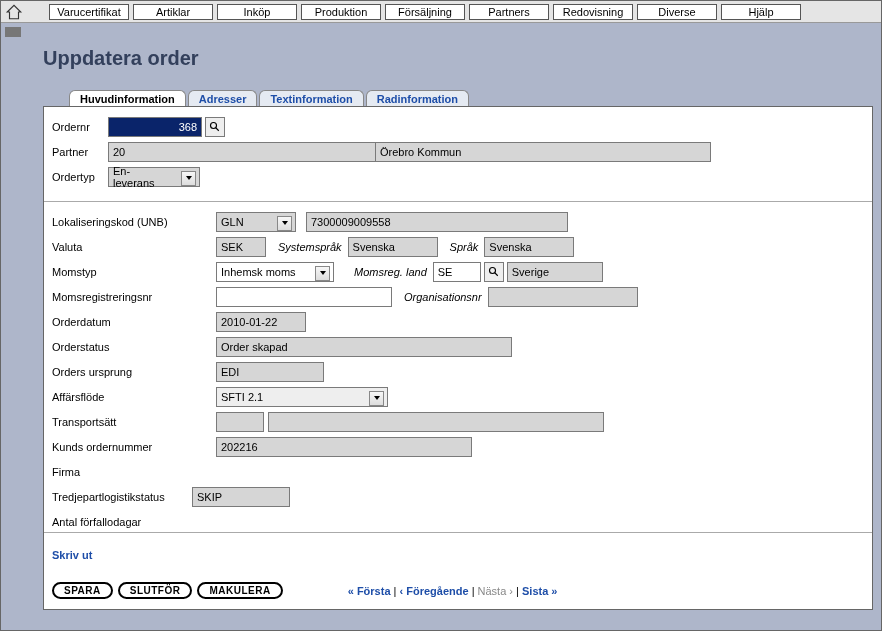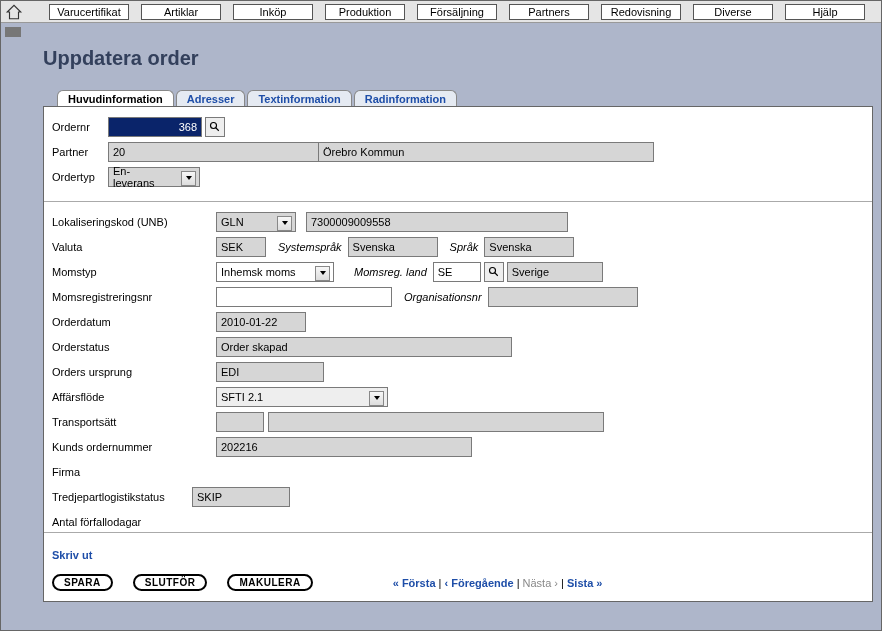--- a/index.html
+++ b/index.html
@@ -22,21 +22,21 @@
     background: #e5e5e5;
     border-bottom: 1px solid #999;
     display: flex;
     align-items: center;
     padding: 0 4px;
     gap: 6px;
   }
   .home-icon { width: 18px; height: 18px; display:flex;align-items:center;justify-content:center; }
   .top-menu {
     display: flex;
-    gap: 12px;
+    gap: 4px;
     padding-left: 20px;
   }
   .top-menu-item {
     border: 1px solid #555;
     background: #fff;
     padding: 1px 6px;
     font-size: 11px;
     min-width: 80px;
     text-align: center;
     cursor: pointer;
@@ -51,21 +51,21 @@
   .page-title {
     position: absolute;
     left: 42px;
     top: 46px;
     font-size: 20px;
     font-weight: bold;
     color: #33405c;
   }
   .tab-strip {
     position: absolute;
-    left: 56px;
+    left: 68px;
     top: 86px;
     display: flex;
     align-items: flex-end;
     height: 20px;
   }
   .tab {
     border: 1px solid #888;
     border-bottom: none;
     border-top-left-radius: 6px;
     border-top-right-radius: 6px;
@@ -165,22 +165,22 @@
     vertical-align: middle;
   }
   .link {
     color: #1e4ea8;
     font-weight: bold;
     cursor: pointer;
   }
   .action-row {
     display: flex;
     align-items: center;
-    gap: 20px;
-    margin-top: 8px;
+    gap: 5px;
+    margin-top: 16px;
   }
   .act-btn {
     border: 2px solid #000;
     border-radius: 10px;
     padding: 1px 10px;
     font-weight: bold;
     font-size: 10px;
     letter-spacing: 0.5px;
     background: #fff;
     cursor: pointer;
@@ -239,21 +239,21 @@
           </div>
         <span class="mag-btn">
           <svg viewBox="0 0 16 16">
               <circle cx="6" cy="6" r="4" fill="none" stroke="#000" stroke-width="1.5"></circle>
               <line x1="9" y1="9" x2="13" y2="13" stroke="#000" stroke-width="1.5"></line>
             </svg>
         </span>
       </div>
       <div class="row">
         <div class="lbl" style="width:56px">Partner</div>
-        <div class="field" style="width:211px">20</div>
+        <div class="field" style="width:268px">20</div>
         <div class="field" style="width:336px;margin-left:-1px">Örebro Kommun</div>
       </div>
       <div class="row">
         <div class="lbl" style="width:56px">Ordertyp</div>
         <div class="field select" style="width:92px">En-leverans</div>
       </div>
     </div>
 
     <div class="section-scroll">
       <div class="row">

